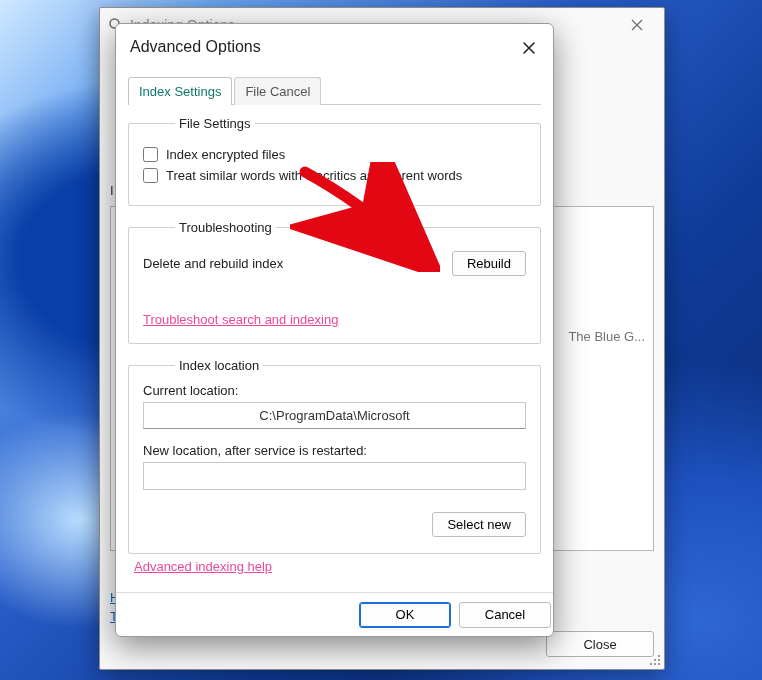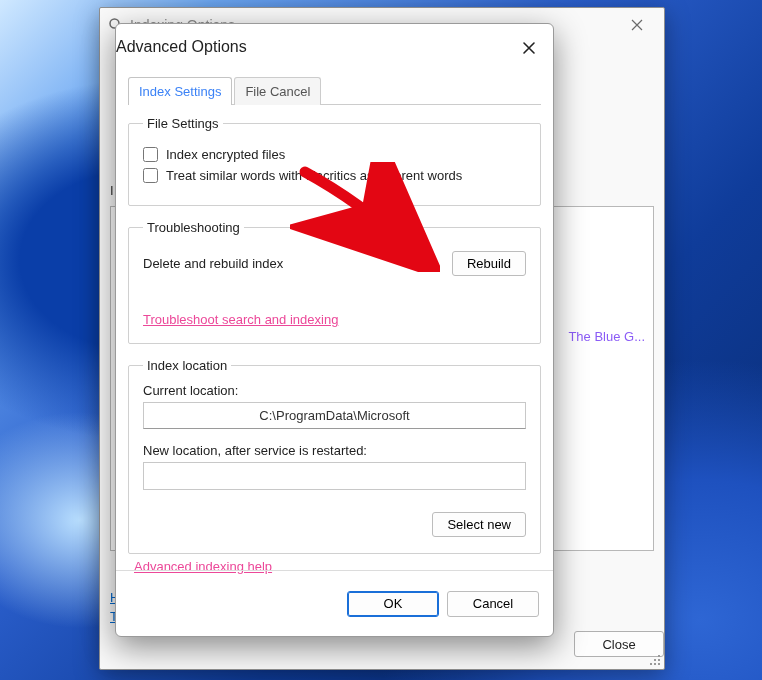--- a/index.html
+++ b/index.html
@@ -20,52 +20,52 @@
   }
   .bgwin .titlebar { display:flex; align-items:center; height:34px; padding:0 8px; }
   .bgwin .icon16 { width:16px; height:16px; margin-right:6px; color:#6b6b6b; }
   .bgwin .title { color:#8a8a8a; font-size:14px; }
   .bgwin .close { position:absolute; right:6px; top:4px; width:42px; height:26px; display:flex; align-items:center; justify-content:center; color:#6b6b6b; cursor:pointer; }
   .bgwin .partial-i { position:absolute; left:10px; top:175px; color:#333; }
   .bgwin .listpanel {
     position:absolute; left:10px; right:10px; top:198px; height:345px;
     background:#fff; border:1px solid #b8b8b8;
   }
-  .bgwin .listrow { position:absolute; right:8px; top:122px; font-size:13px; color:#8b5cf6; white-space:nowrap; }
+  .bgwin .listrow { position:absolute; right:8px; top:122px; font-size:13px; color:#737373; white-space:nowrap; }
   .bgwin .linkH { position:absolute; left:10px; top:582px; color:#0066cc; text-decoration:underline; cursor:pointer; }
   .bgwin .linkT { position:absolute; left:10px; top:601px; color:#0066cc; text-decoration:underline; cursor:pointer; }
   .bgwin .closebtn {
-    position:absolute; right:0; bottom:12px; width:90px; height:26px;
+    position:absolute; right:10px; bottom:12px; width:108px; height:26px;
     background:#fdfdfd; border:1px solid #b0b0b0; border-radius:3px;
     display:flex; align-items:center; justify-content:center; cursor:pointer;
   }
   .bgwin .resize-grip { position:absolute; right:2px; bottom:2px; width:14px; height:14px; color:#9a9a9a; }
 
   
   .modal {
     position:absolute; left:115px; top:23px; width:439px; height:614px;
     background:#ffffff; border:1px solid #9a9a9a; border-radius:6px;
     box-shadow:0 10px 32px rgba(0,0,0,.45);
   }
-  .modal .mtitle { position:absolute; left:0; top:14px; font-size:16px; font-weight:400; }
+  .modal .mtitle { position:absolute; left:14px; top:14px; font-size:16px; font-weight:400; }
   .modal .mclose { position:absolute; right:10px; top:10px; width:28px; height:28px; display:flex; align-items:center; justify-content:center; cursor:pointer; font-size:14px; color:#222; }
 
   .tabs { position:absolute; left:12px; right:12px; top:52px; display:flex; border-bottom:1px solid #ccc; }
   .tab { padding:6px 10px 6px 10px; font-size:13px; background:#f5f5f5; border:1px solid #ccc; border-bottom:none; border-top-left-radius:3px; border-top-right-radius:3px; margin-right:2px; cursor:pointer; position:relative; top:1px; }
-  .tab.active { background:#ffffff; border-color:#c4c4c4; color:#3b82f6; }
+  .tab.active { background:#ffffff; border-color:#c4c4c4; color:#0f766e; }
   .tab:not(.active){ color:#555; }
 
   .tabcontent { position:absolute; left:12px; right:12px; top:78px; bottom:90px; }
 
   fieldset {
     border:1px solid #d0d0d0; border-radius:2px;
     margin:14px 0 0 0; padding:10px 14px 16px 14px;
     font-size:13px;
   }
-  legend { padding:0 4px; color:#222; }
+  legend { padding:0 4px; color:#222;margin-left:32px; }
 
   .chkline { display:flex; align-items:center; gap:8px; margin:6px 0; }
   .chkline input[type=checkbox]{ width:15px; height:15px; margin:0; }
 
   .tshoot-row { display:flex; align-items:center; justify-content:space-between; margin-top:6px; }
   .btn {
     background:#fdfdfd; border:1px solid #bcbcbc; border-radius:3px;
     padding:4px 14px; font-family:inherit; font-size:13px; cursor:pointer;
     min-width:70px;
   }
@@ -76,22 +76,22 @@
   .locbox {
     background:#fff; border:1px solid #c8c8c8; border-bottom:1px solid #9a9a9a;
     padding:5px 8px; width:100%; font-family:inherit; font-size:13px; color:#333;text-align:center;
   }
   .newloc { background:#fff; border:1px solid #c8c8c8; height:28px; width:100%; margin-top:4px; }
   .selnew { display:flex; justify-content:flex-end; margin-top:22px; }
 
   .helplink { position:absolute; left:18px; bottom:62px; }
 
   .footer {
-    position:absolute; left:0; right:0; bottom:0; height:66px;
-    border-top:1px solid #dcdcdc; display:flex; align-items:center; justify-content:flex-end; gap:8px; padding:0 14px;
+    position:absolute; left:0; right:0; bottom:0; height:44px;
+    border-top:1px solid #dcdcdc; display:flex; align-items:center; justify-content:flex-end; gap:8px; padding:0 2px;
   }
   .footer .btn { width:92px; height:26px; padding:0; display:flex; align-items:center; justify-content:center; }
   .footer .btn.primary { border-color:#1a6fd8; box-shadow:inset 0 0 0 1px #1a6fd8; }
 
   
   .arrow { position:absolute; left:290px; top:162px; width:150px; height:110px; pointer-events:none; }
 </style>
 </head>
 <body>
 

